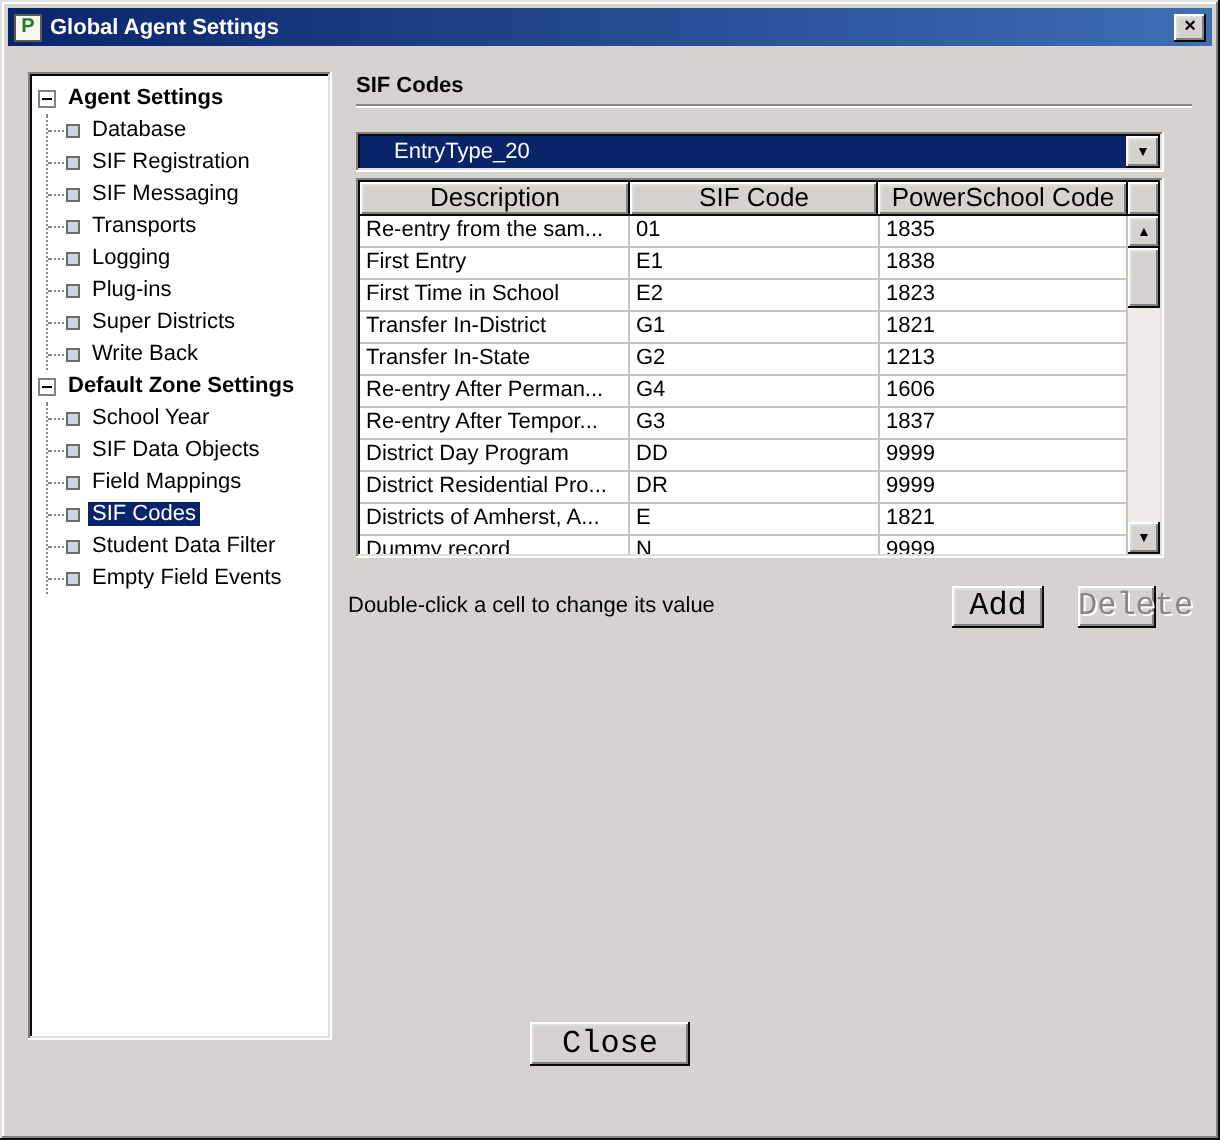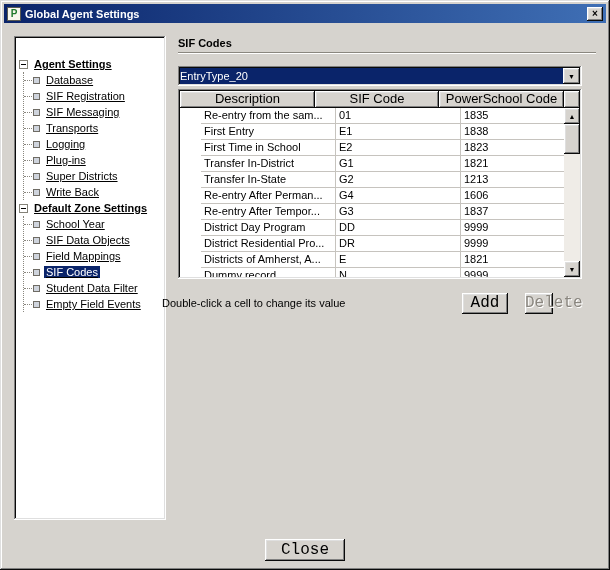--- a/index.html
+++ b/index.html
@@ -24,74 +24,74 @@
   .app-icon { width:14px; height:14px; background:#f7f7ee; border:1px solid #5a5a52;
     color:#1f7a2d; font-weight:bold; font-size:10px; line-height:12px; text-align:center;
     position:relative; flex:0 0 auto; }
   .app-icon::before { content:""; position:absolute; left:0; top:0; bottom:0; width:3px; background:#e8c built; }
   .title-text { color:#fff; font-weight:bold; margin-left:4px; flex:1 1 auto; white-space:nowrap; overflow:hidden; }
   .close-btn { width:16px; height:14px; display:flex; align-items:center; justify-content:center;
     font-weight:bold; font-size:10px; line-height:10px; cursor:default; flex:0 0 auto; }
 
   
   .tree-panel { position:absolute; left:14px; top:36px; width:152px; height:484px;
-    padding:20px 3px; overflow:hidden;text-decoration:underline; }
+    padding:5px 3px; overflow:hidden; }
   .tree-row { height:16px; display:flex; align-items:center; white-space:nowrap; }
   .expand-box { width:9px; height:9px; background:#fff; border:1px solid #848278;
     position:relative; margin:0 4px 0 2px; flex:0 0 auto; }
   .expand-box .minus { position:absolute; left:1px; right:1px; top:3px; height:1px; background:#000; }
   .tree-root-label { font-weight:bold; padding:0 2px; }
   .tree-children { margin-left:6px; border-left:1px dotted #8a877f; }
   .tree-item { height:16px; display:flex; align-items:center; white-space:nowrap; }
   .stub { width:8px; height:1px; border-top:1px dotted #8a877f; flex:0 0 auto; }
   .node-icon { width:7px; height:7px; background:#cfd4dd; border:1px solid #6e6b64; margin:0 4px 0 1px; flex:0 0 auto; }
   .tree-item-label { padding:0 2px; }
   .tree-item-label.selected { background:#0a246a; color:#fff; }
 
   
   .panel-title { position:absolute; left:178px; top:37px; font-weight:bold; }
   .panel-rule { position:absolute; left:178px; top:52px; width:418px; height:2px;
     border-top:1px solid #8a877f; border-bottom:1px solid #ffffff; }
 
   .combo { position:absolute; left:178px; top:66px; width:404px; height:20px; }
   .combo-text { position:absolute; left:2px; top:2px; right:19px; bottom:2px;
-    background:#0a246a; color:#fff; line-height:16px; padding-left:0;
+    background:#0a246a; color:#fff; line-height:16px; padding-left:17px;
     white-space:nowrap; overflow:hidden; }
   .combo-btn { position:absolute; right:2px; top:2px; width:17px; height:16px;
     display:flex; align-items:center; justify-content:center; font-size:7px; color:#000; }
 
   
   .table-area { position:absolute; left:178px; top:89px; width:404px; height:190px; }
   .table-inner { position:absolute; left:2px; top:2px; right:2px; bottom:2px; overflow:hidden; background:#fff; }
   .thead { display:flex; height:17px; }
   .th { height:17px; line-height:16px; text-align:center; font-size:13px;
     white-space:nowrap; overflow:hidden; flex:0 0 auto; }
   .th.c0 { width:135px; } .th.c1 { width:125px; } .th.c2 { width:124px; } .th.stubcol { width:16px; }
   .tbody { position:absolute; left:0; top:17px; right:16px; bottom:0; overflow:hidden; background:#fff; }
-  .trow { display:flex; height:16px;padding-left:21px; }
+  .trow { display:flex; height:16px; }
   .td { height:16px; line-height:15px; padding-left:3px; border-right:1px solid #c6c3be;
     border-bottom:1px solid #c6c3be; white-space:nowrap; overflow:hidden; flex:0 0 auto; background:#fff; }
   .td.c0 { width:135px; } .td.c1 { width:125px; } .td.c2 { width:124px; }
 
   .vscroll { position:absolute; right:0; top:17px; bottom:0; width:16px; background:#efece7; }
   .scroll-arrow { position:absolute; left:0; width:16px; height:16px;
     display:flex; align-items:center; justify-content:center; font-size:7px; color:#000; }
   .scroll-up { top:0; } .scroll-down { bottom:0; }
   .scroll-thumb { position:absolute; left:0; top:16px; width:16px; height:30px; }
 
   
-  .hint-row { position:absolute; left:162px; top:292px; width:404px; height:22px;
+  .hint-row { position:absolute; left:174px; top:292px; width:404px; height:22px;
     display:flex; align-items:center;justify-content:flex-end; }
   .hint-text { flex:1 1 auto; }
   .btn { height:21px; text-align:center; line-height:19px; font-size:16px;
     font-family:Liberation Mono, monospace; border:none; cursor:default; }
   .btn-add { width:46px; margin-right:17px; }
-  .btn-delete { width:28px; margin-right:13px; color:#8a867f; text-shadow:1px 1px 0 #ffffff; }
-
-  .btn-close { position:absolute; left:265px; top:539px; width:80px; height:22px; line-height:20px; }
+  .btn-delete { width:39px; color:#8a867f; text-shadow:1px 1px 0 #ffffff; }
+
+  .btn-close { position:absolute; left:265px; top:511px; width:80px; height:22px; line-height:20px; }
 </style>
 </head>
 <body>
 
 <div class="window">
 
   <div class="titlebar">
     <div class="app-icon">P</div>
     <span class="title-text">Global Agent Settings</span>
     <div class="close-btn bevel-up">×</div>

